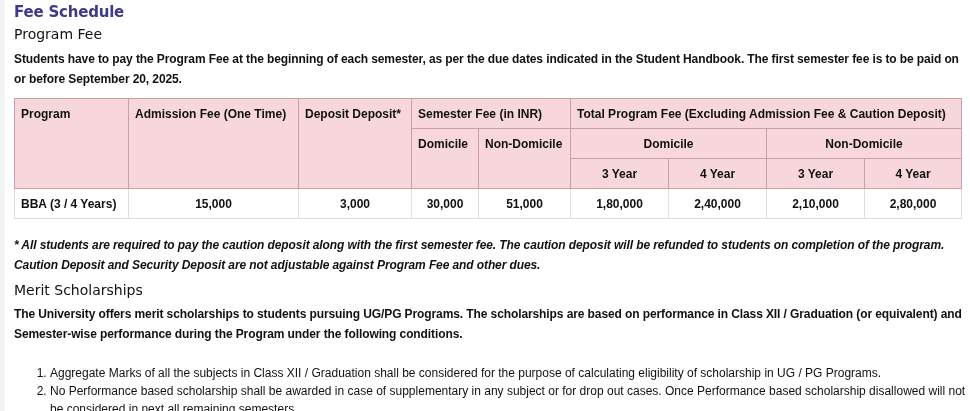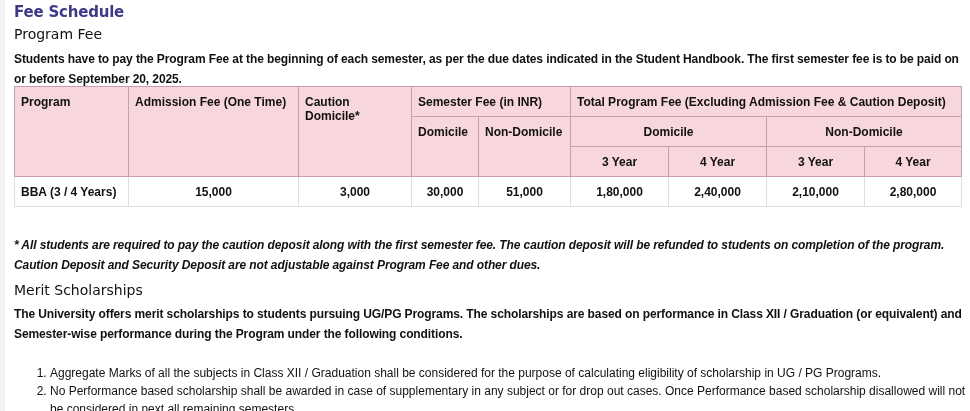--- a/index.html
+++ b/index.html
@@ -30,21 +30,21 @@
     p.body-text {
       margin: 0; position: absolute; left: 0; width: 948px;
       font-size: 12px; font-weight: bold; line-height: 20px; color: #111;
       letter-spacing: -0.1px;
     }
     #intro-text { top: 49px; }
     #footnote-text { top: 235px; font-style: italic; }
     #merit-text { top: 304px; }
 
     table.fee-table {
-      position: absolute; top: 86px; left: 0;
+      position: absolute; top: 98px; left: 0;
       border-collapse: collapse; table-layout: fixed;
       width: 947px;
       font-size: 12px; font-weight: bold;
     }
     table.fee-table th, table.fee-table td {
       border: 1px solid #c9a0a8;
       height: 30px; padding: 0 6px;
       box-sizing: border-box;
     }
     table.fee-table th {
@@ -85,21 +85,21 @@
       <col style="width:92px">
       <col style="width:98px">
       <col style="width:98px">
       <col style="width:98px">
       <col style="width:97px">
     </colgroup>
     <thead>
       <tr>
         <th class="tl" rowspan="3">Program</th>
         <th class="tl" rowspan="3">Admission Fee (One Time)</th>
-        <th class="tl" rowspan="3">Caution Domicile*</th>
+        <th class="tl" rowspan="3">Deposit Deposit*</th>
         <th class="tl" colspan="2" style="padding-top:0;vertical-align:middle;">Semester Fee (in INR)</th>
         <th class="tl" colspan="4" style="padding-top:0;vertical-align:middle;">Total Program Fee (Excluding Admission Fee &amp; Caution Deposit)</th>
       </tr>
       <tr>
         <th class="tl" rowspan="2">Domicile</th>
         <th class="tl" rowspan="2">Non-Domicile</th>
         <th class="c" colspan="2">Domicile</th>
         <th class="c" colspan="2">Non-Domicile</th>
       </tr>
       <tr>

